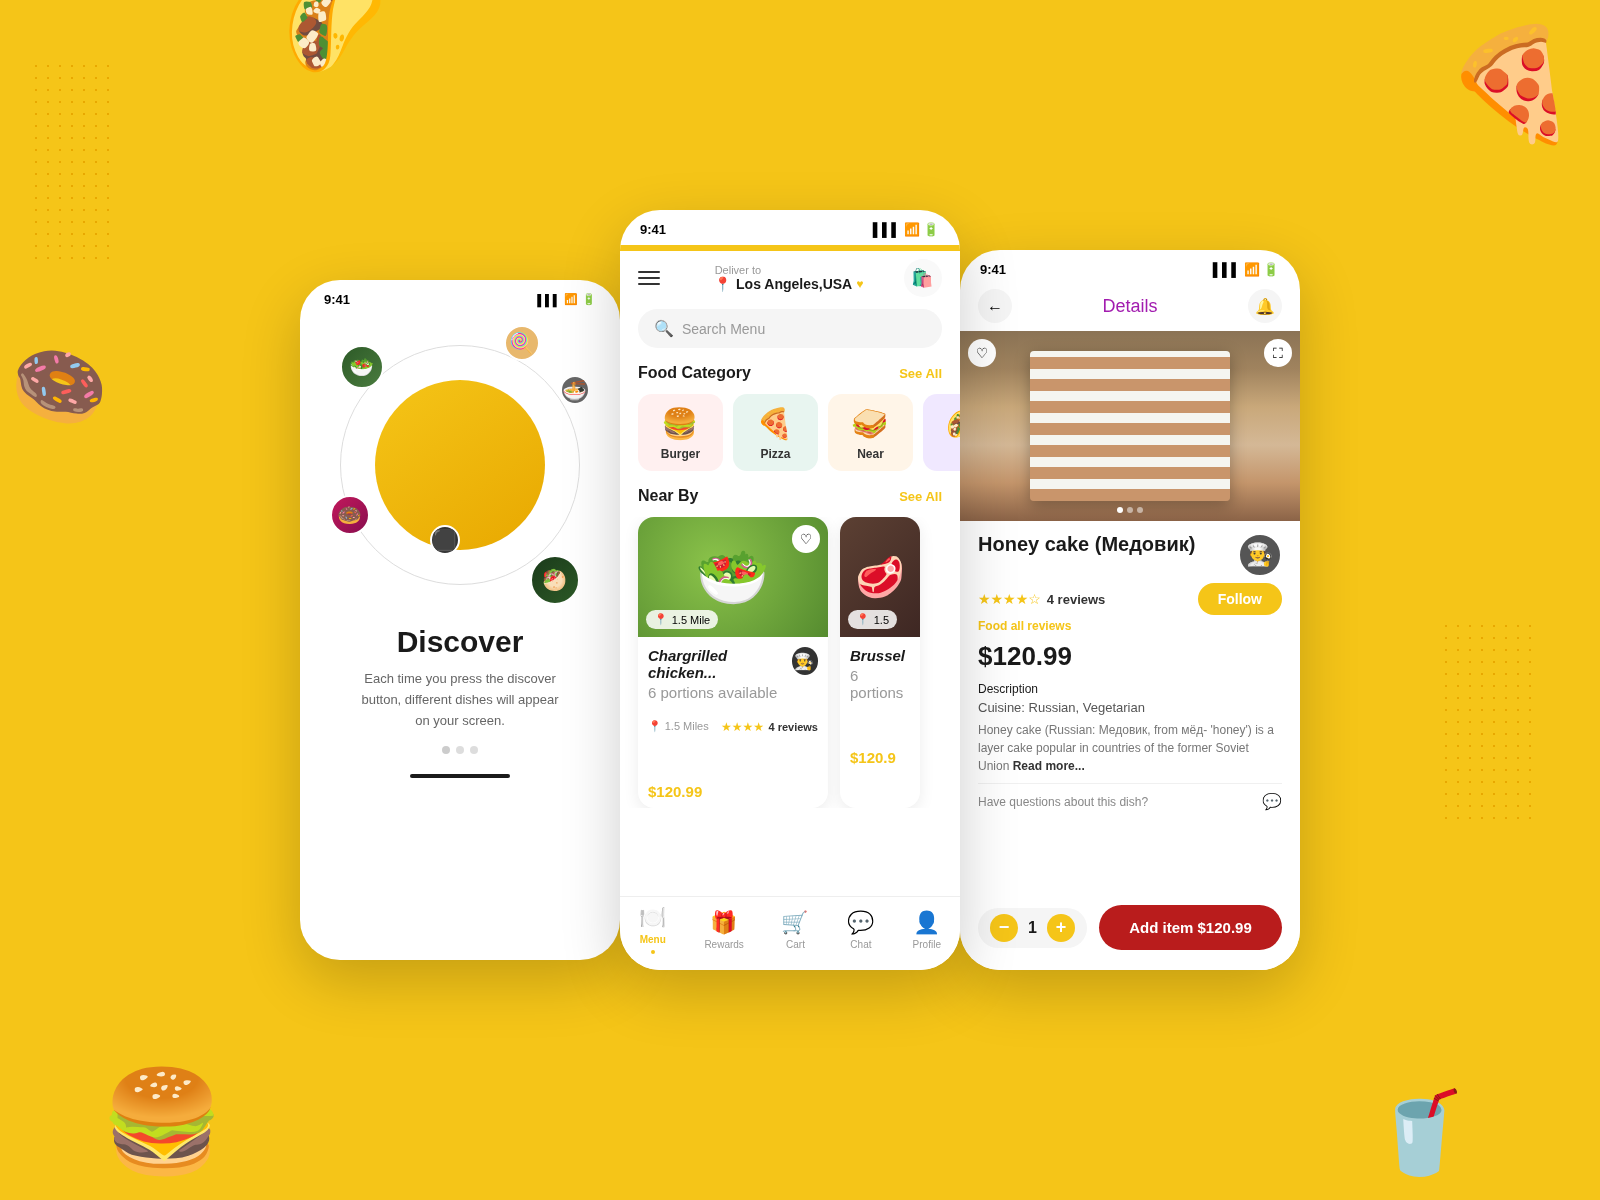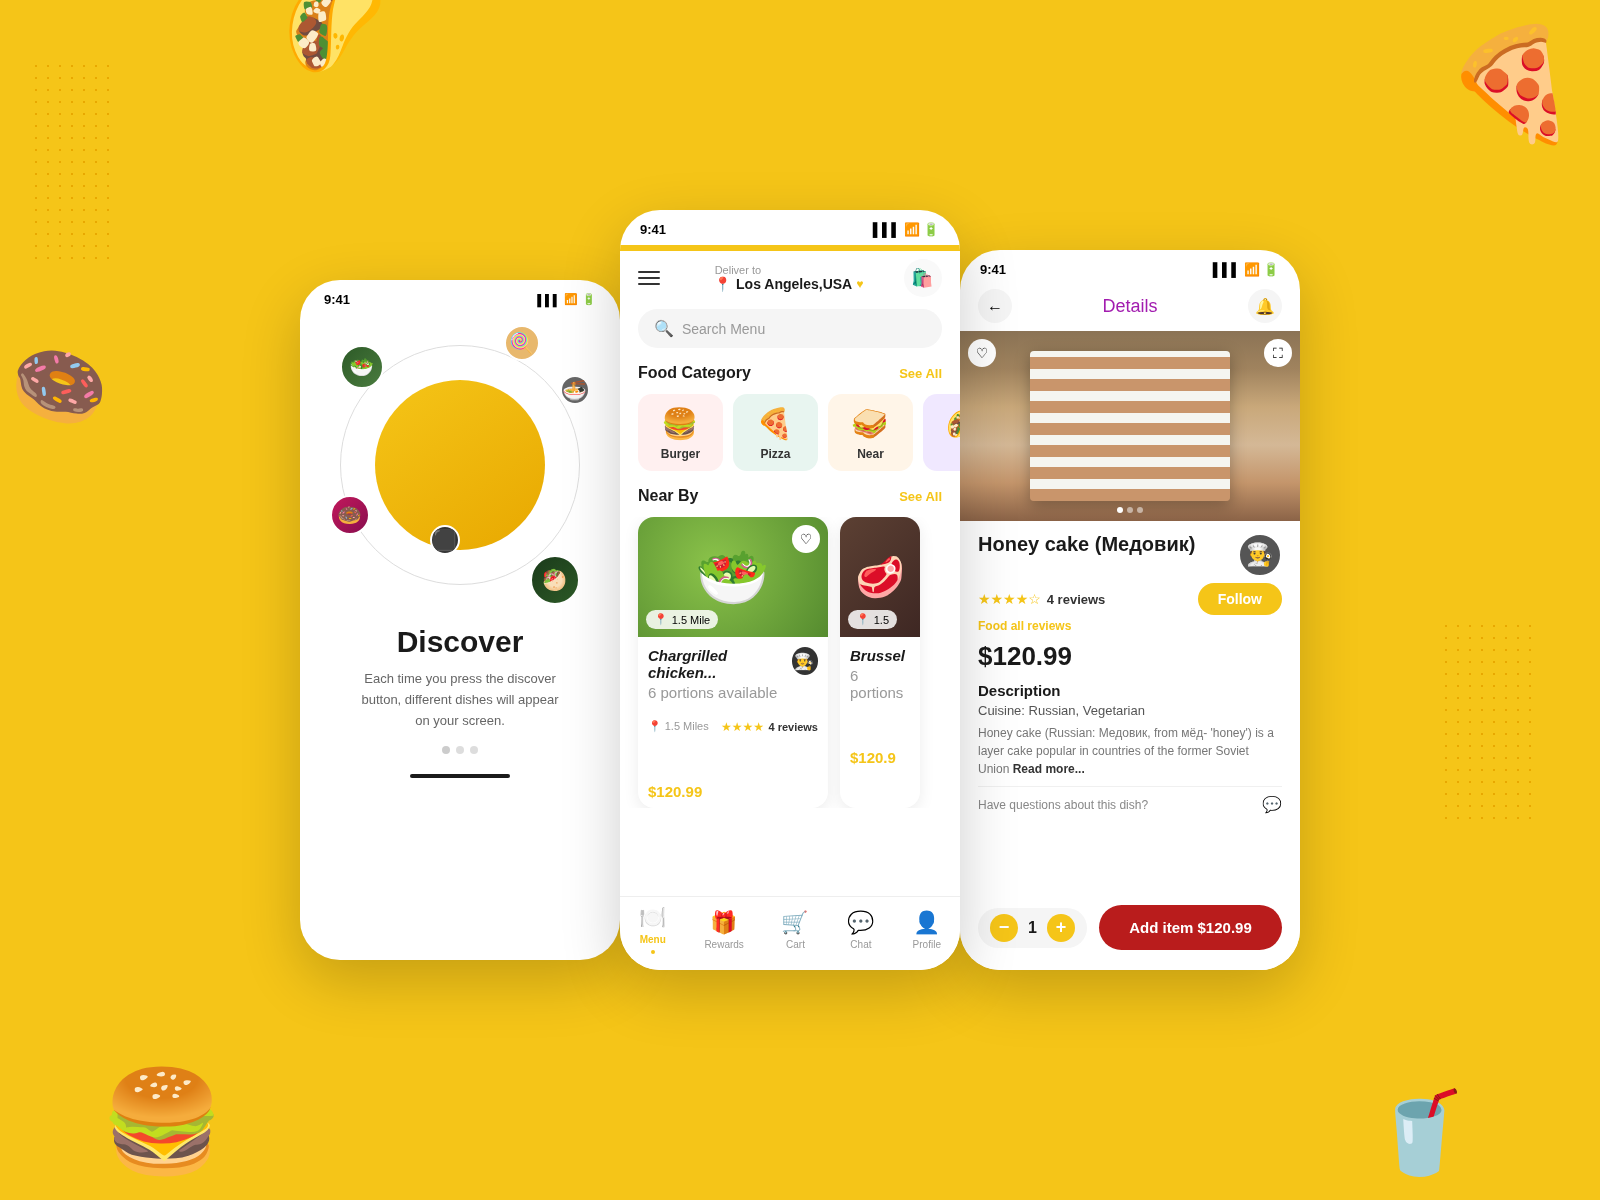--- a/index.html
+++ b/index.html
@@ -454,21 +454,21 @@
       background: #f5c518;
       color: white;
       border: none;
       border-radius: 22px;
       padding: 8px 20px;
       font-size: 14px;
       font-weight: 700;
       cursor: pointer;
     }
     .item-price { font-size: 26px; font-weight: 800; color: #1a1a1a; margin-bottom: 10px; }
-    .desc-title { font-size: 15px; font-weight: 700; color: #1a1a1a; margin-bottom: 4px; }
+    .desc-title { font-size: 12px; font-weight: 400; color: #1a1a1a; margin-bottom: 4px; }
     .cuisine-text { font-size: 13px; color: #555; margin-bottom: 6px; }
     .desc-text { font-size: 12px; color: #777; line-height: 1.5; margin-bottom: 8px; }
     .read-more { font-weight: 700; color: #333; }
     .question-row {
       display: flex;
       justify-content: space-between;
       align-items: center;
       padding: 8px 0;
       border-top: 1px solid #f0f0f0;
     }

